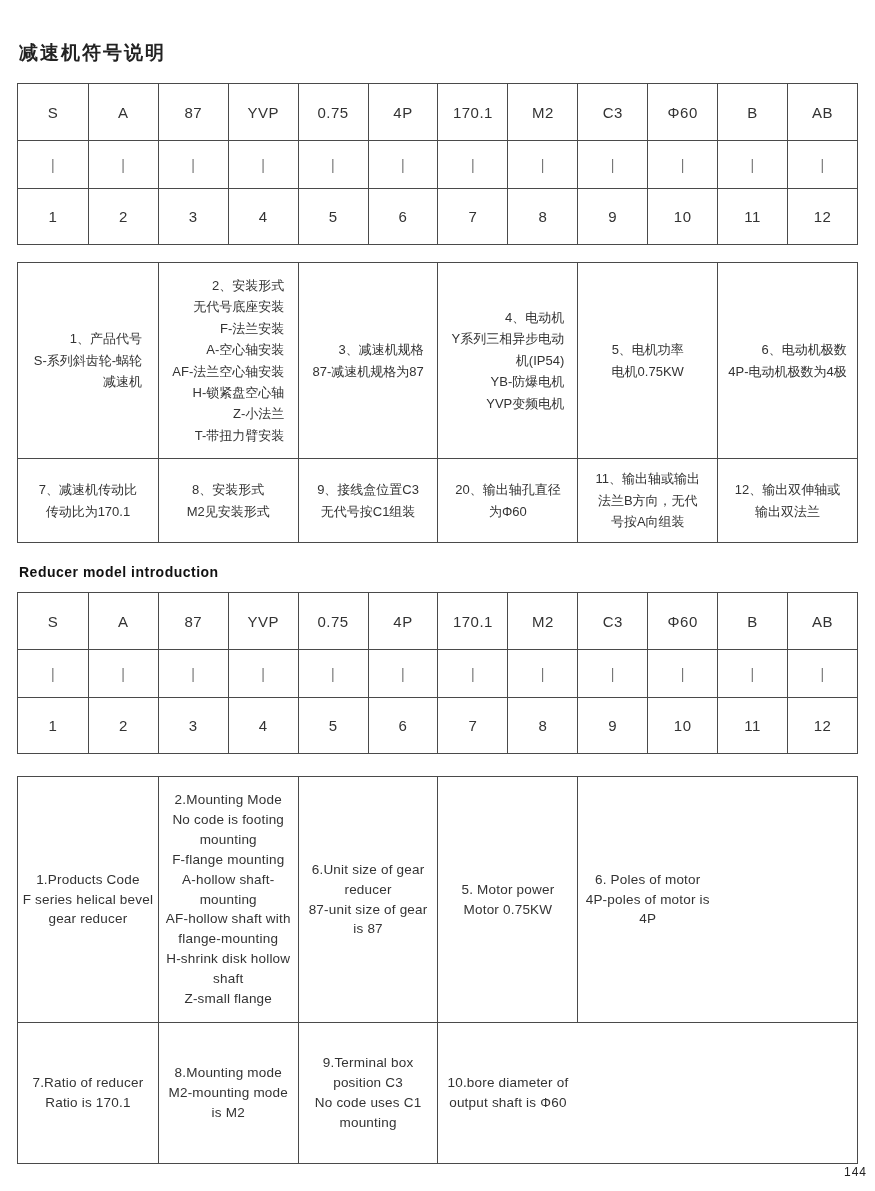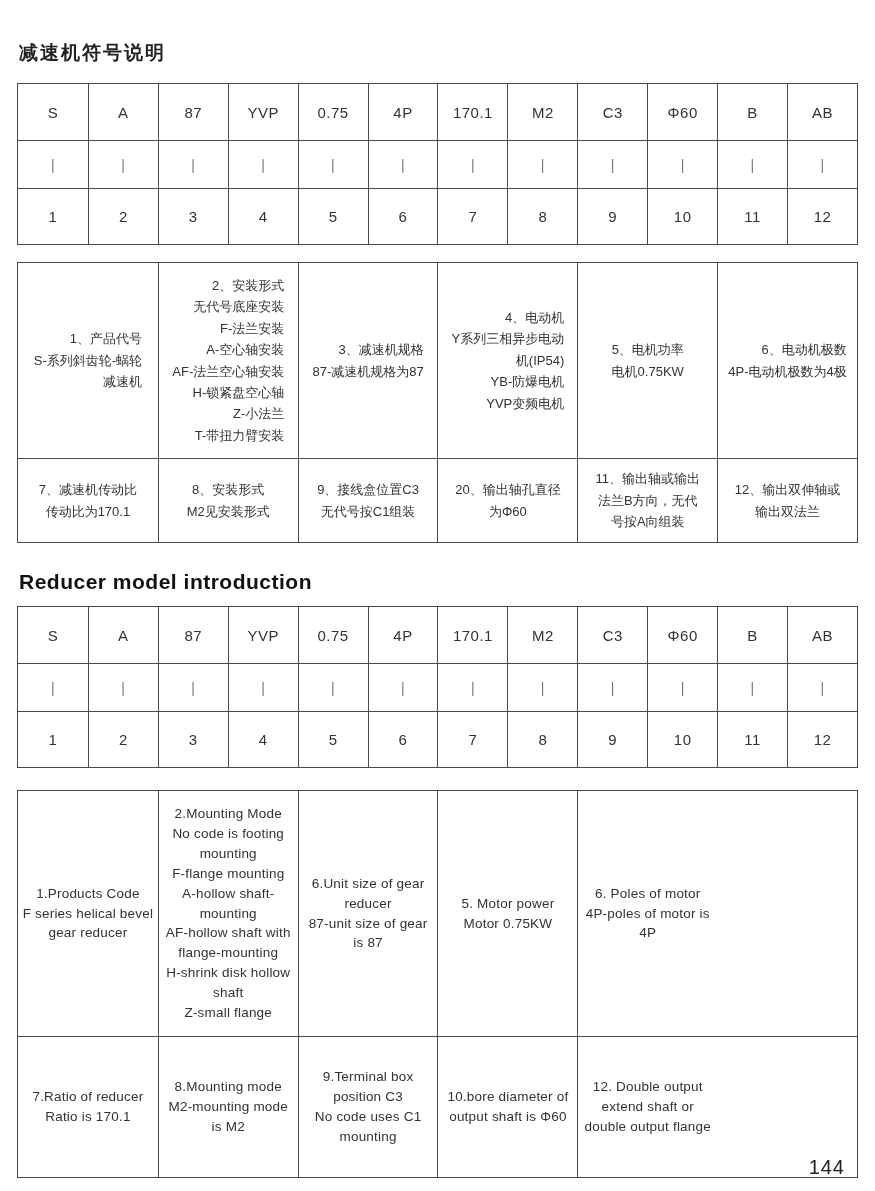--- a/index.html
+++ b/index.html
@@ -10,22 +10,22 @@
     color:#2a2a2a;
     position:relative;
   }
   .page-inner { padding:24px 17px 0 17px; }
 
   .title-cn {
     font-size:19px; font-weight:600; letter-spacing:2px;
     margin:16px 0 0 2px; color:#222;
   }
   .title-en {
-    font-size:21px; font-weight:bold; letter-spacing:0.5px;
-    margin:27px 0 0 2px; color:#111;
+    font-size:14px; font-weight:bold; letter-spacing:0.5px;
+    margin:21px 0 0 2px; color:#111;
   }
 
   
   .code-table { border:1px solid #4a4a4a; margin-top:17px; background:#fff; }
   .code-table .row { display:grid; grid-template-columns:repeat(12,1fr); }
   .code-table .row + .row { border-top:1px solid #4a4a4a; }
   .code-table .cell {
     display:flex; align-items:center; justify-content:center;
     font-size:15px; color:#333; letter-spacing:0.5px;
   }
@@ -51,22 +51,22 @@
 
   .desc-en { font-size:13.5px; margin-top:22px; }
   .desc-en .drow-1 .dcell { height:245px; line-height:1.47; }
   .desc-en .drow-2 .dcell { height:140px; line-height:1.47; }
 
   .desc-en { letter-spacing:0.2px; }
 
   .code-table.en { margin-top:12px; }
 
   .page-number {
-    position:absolute; right:30px; bottom:12px;
-    font-size:20px; color:#222; letter-spacing:1px;
+    position:absolute; right:8px; bottom:12px;
+    font-size:12px; color:#222; letter-spacing:1px;
   }
 </style>
 </head>
 <body>
 
 <div class="page-inner">
 
   <div class="title-cn">减速机符号说明</div>
 
   <div class="code-table cn">
@@ -234,21 +234,18 @@
 Ratio is 170.1</div>
       <div class="dcell">8.Mounting mode
 M2-mounting mode
 is M2</div>
       <div class="dcell">9.Terminal box
 position C3
 No code uses C1
 mounting</div>
       <div class="dcell">10.bore diameter of
 output shaft is Φ60</div>
-      <div class="dcell">12. Double output
-extend shaft or
-double output flange</div>
     </div>
   </div>
 
 </div>
 
 <div class="page-number">144</div>
 
 </body></html>

